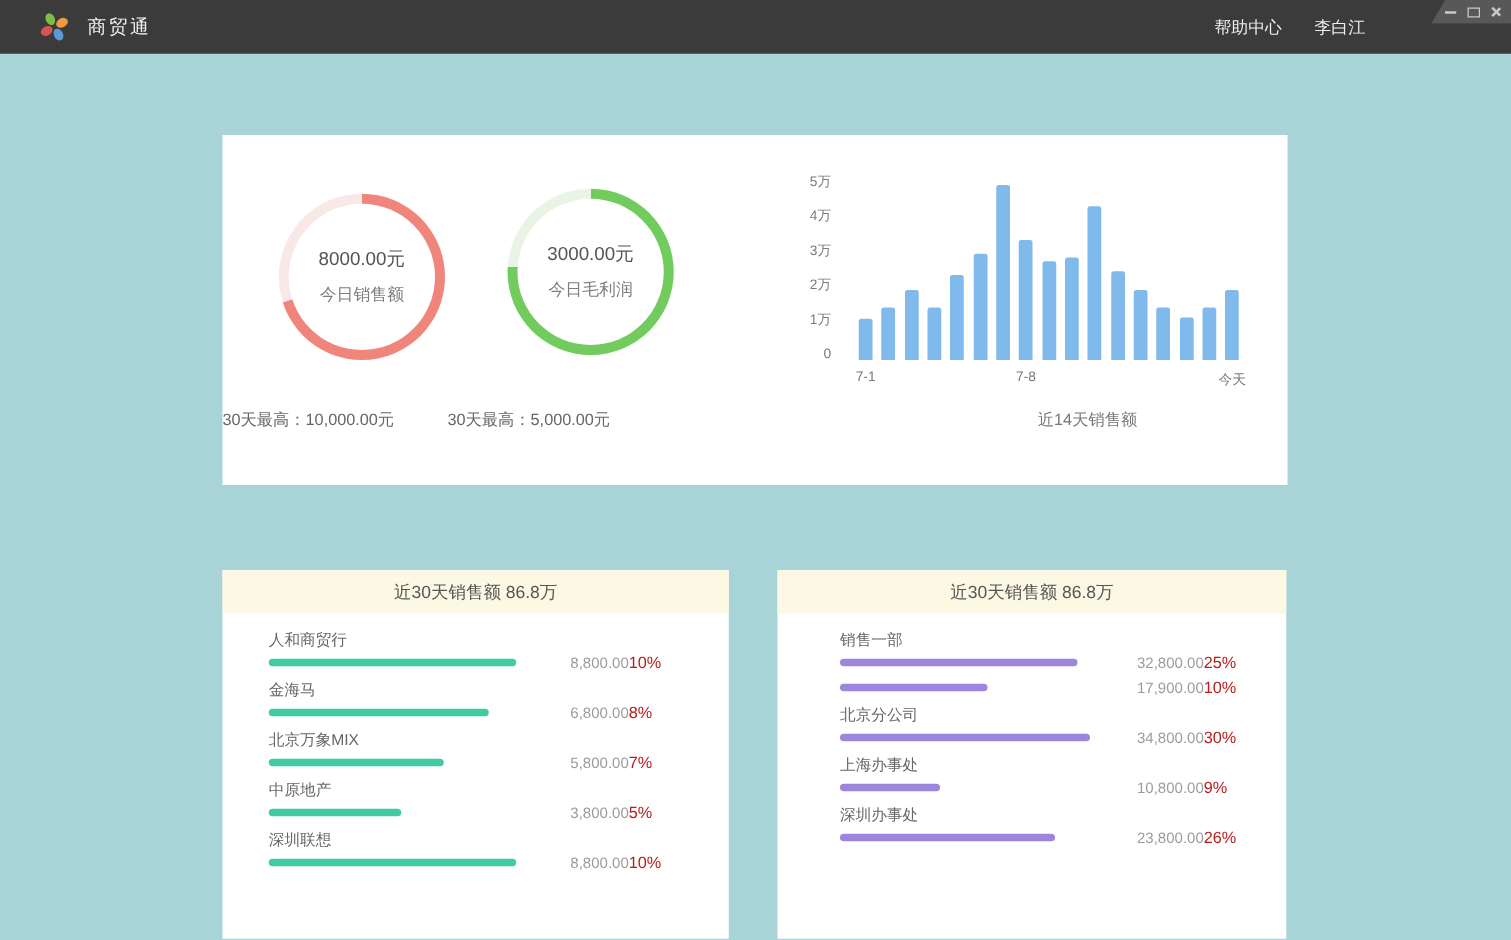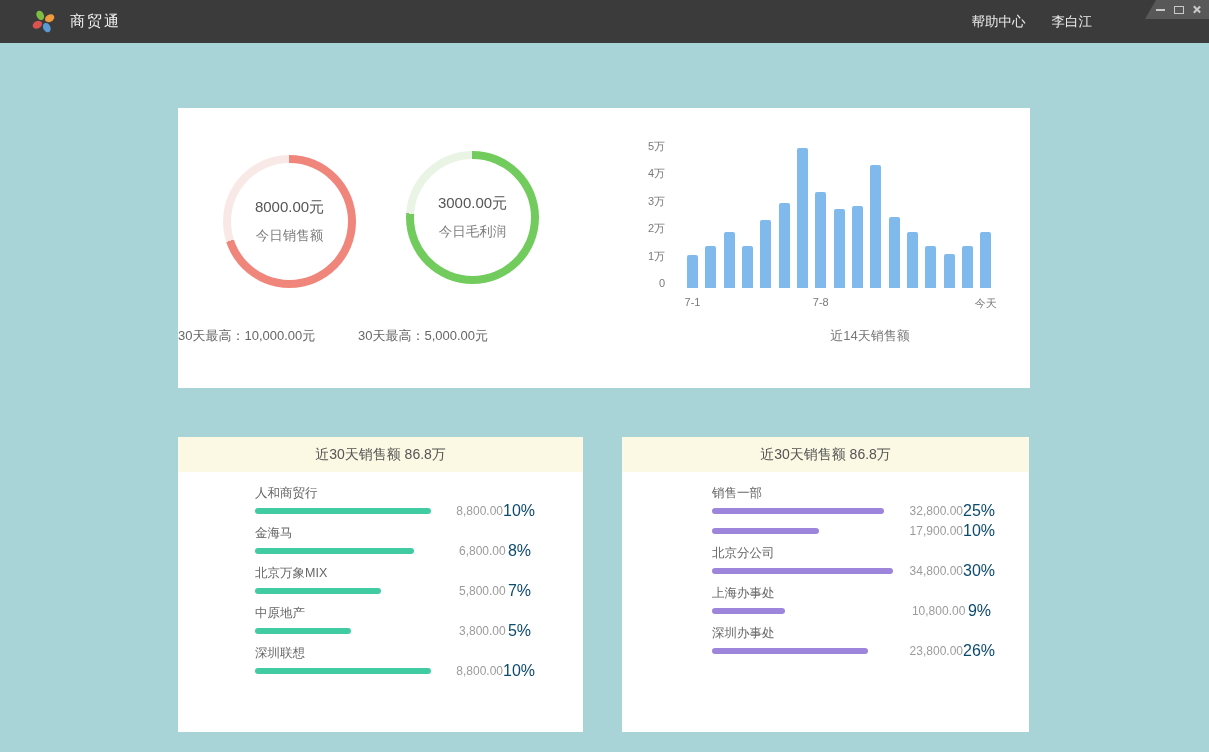--- a/index.html
+++ b/index.html
@@ -31,21 +31,21 @@
   .icon-max::before{ content:""; position:absolute; left:0; top:1px; width:8px; height:6px; border:1px solid #C9C9C9; }
   .icon-close::before,.icon-close::after{
     content:""; position:absolute; left:4px; top:0; width:1.6px; height:9px; background:#C9C9C9;
   }
   .icon-close::before{ transform:rotate(45deg); }
   .icon-close::after{ transform:rotate(-45deg); }
 
   
   .card{ position:absolute; background:#fff; }
   #summary-card{ left:178px; top:108px; width:852px; height:280px; }
-  .list-card{ top:437px; height:295px; }
+  .list-card{ top:456px; height:295px; }
   #customer-card{ left:178px; width:405px; }
   #department-card{ left:622px; width:407px; }
 
   
   .donut{ position:absolute; width:133px; height:133px; border-radius:50%; }
   #donut-sales{ left:45px; top:47px; }
   #donut-profit{ left:228px; top:43px; }
   .donut-hole{
     position:absolute; inset:8px; border-radius:50%; background:#fff;
     display:flex; flex-direction:column; align-items:center; justify-content:center; gap:10px;
@@ -67,27 +67,27 @@
 
   
   .card-header{
     height:35px; background:var(--card-header-bg,#FBF8E3);
     display:flex; align-items:center; justify-content:center;
     font-size:14px; color:#555;
   }
   .rows{ padding-top:13px; }
   #customer-card .rows{ padding-left:37px; padding-right:52px; }
   #department-card .rows{ padding-left:50px; padding-right:38px; }
-  .list-row{ margin-bottom:9px; cursor:pointer;margin-left:40px; }
+  .list-row{ margin-bottom:9px; cursor:pointer; }
   .row-name{ font-size:12.5px; color:#666; line-height:16px; margin-bottom:4px; }
   .row-line{ display:flex; align-items:center; height:11px; }
   .bar-track{ width:200px; }
   .hbar{ height:6px; border-radius:3px; }
   .row-value{ margin-left:auto; font-size:12px; color:#9B9B9B; text-align:right; min-width:70px; }
-  .row-pct{ font-size:16px; color:#0c4a6e; text-align:right; width:28px; }
+  .row-pct{ font-size:13px; color:#b91c1c; text-align:left; width:28px; }
 </style>
 </head>
 <body>
 
 <header class="app-header">
   <svg class="logo" viewBox="0 0 24 24">
     <g>
       <ellipse cx="12" cy="5.8" rx="3.2" ry="4.4" fill="#7CBD42" transform="rotate(-28 12 12)"></ellipse>
       <ellipse cx="12" cy="5.8" rx="3.2" ry="4.4" fill="#F09A3E" transform="rotate(62 12 12)"></ellipse>
       <ellipse cx="12" cy="5.8" rx="3.2" ry="4.4" fill="#5B9BD5" transform="rotate(152 12 12)"></ellipse>

